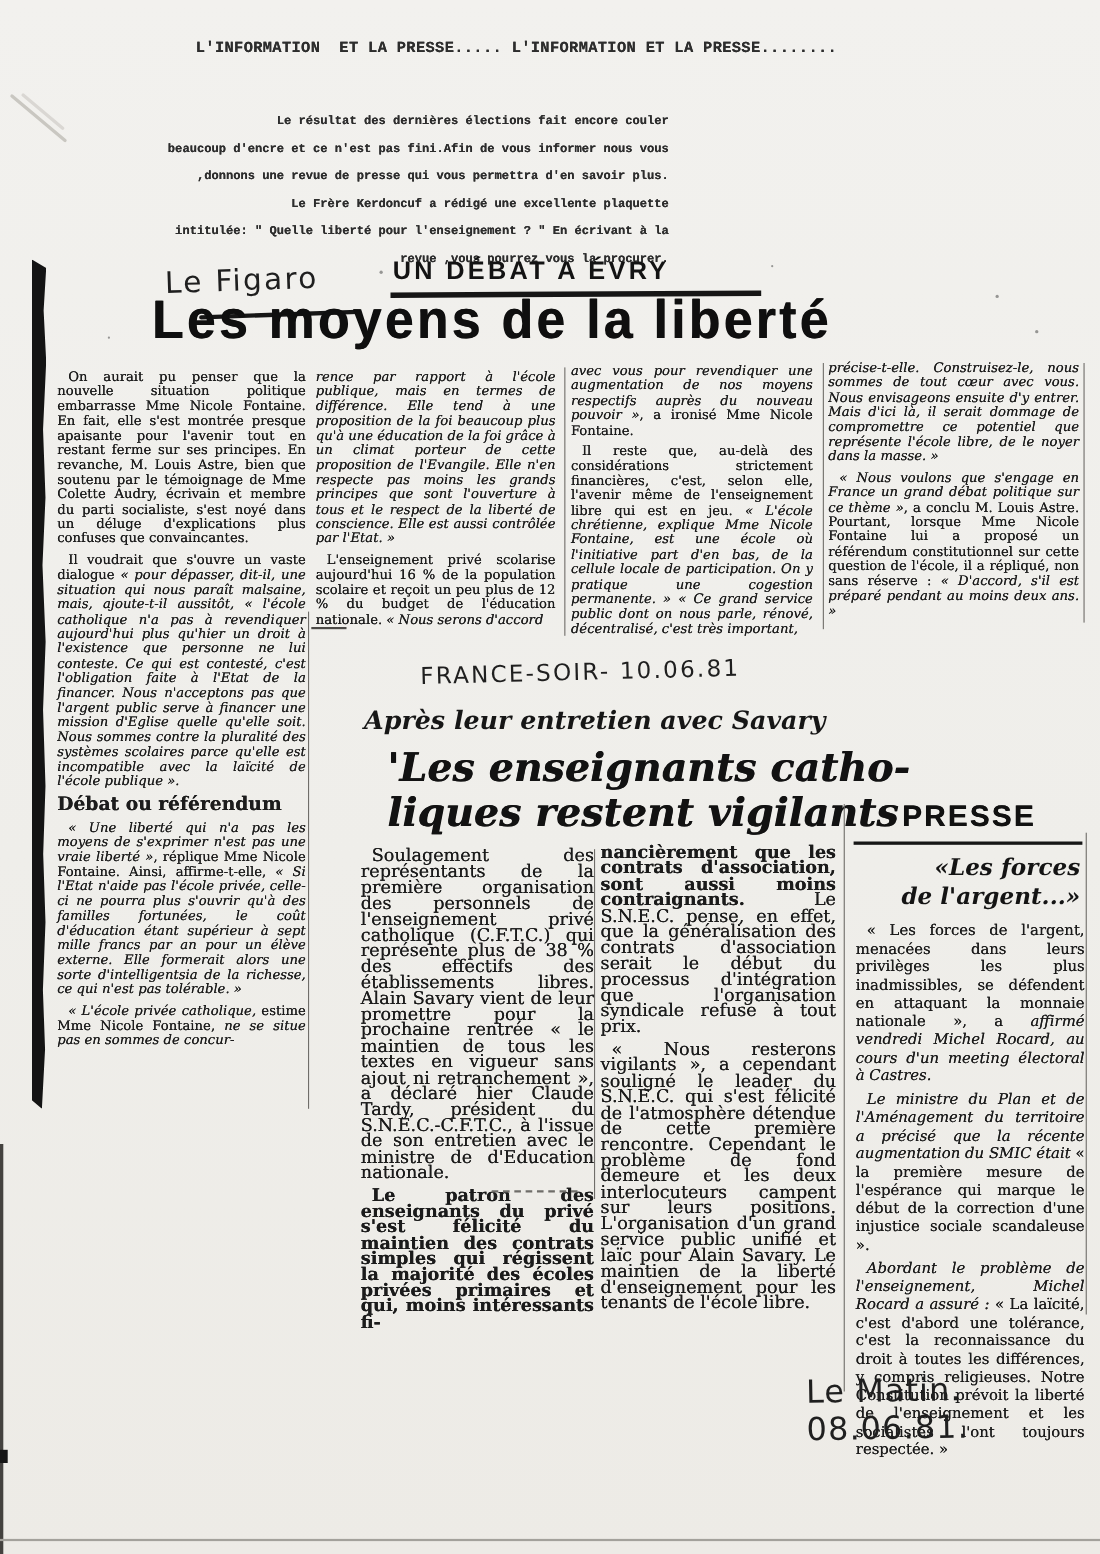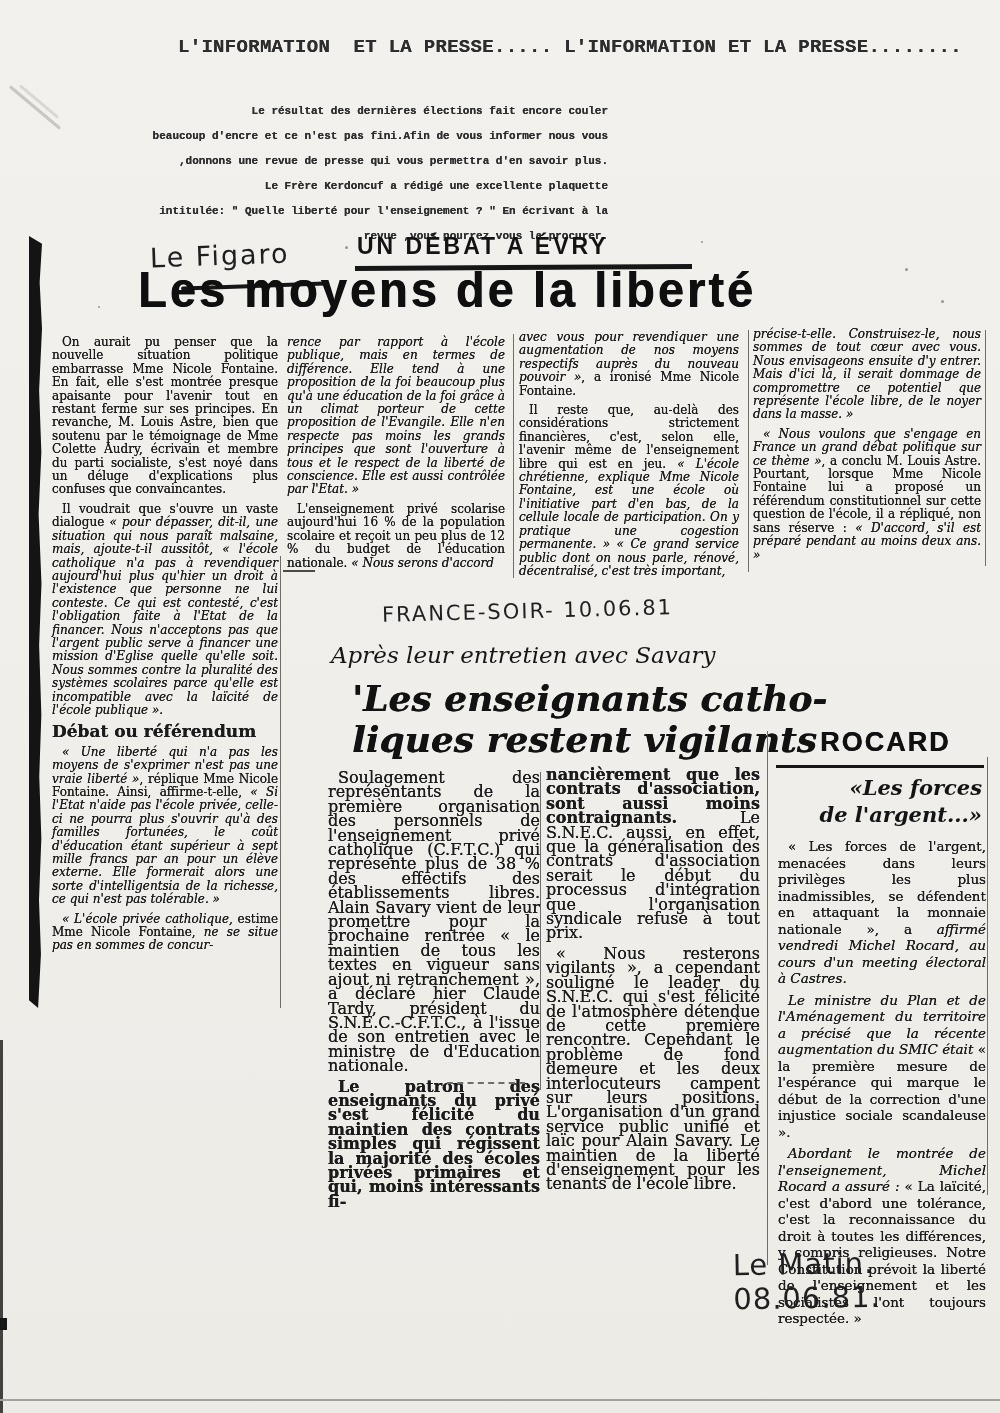--- a/index.html
+++ b/index.html
@@ -2,21 +2,21 @@
 <html lang="fr"><head>
 <meta charset="utf-8">
 <style>
   html,body{margin:0;padding:0;background:#d8d6d2;}
   .page{position:relative;width:1000px;height:1413px;margin:0 auto;overflow:hidden;
         background:linear-gradient(180deg,#f2f1ee 0%,#efeeea 55%,#edebe6 100%);
         color:#1b1b1b;}
   
   .typed{position:absolute;font-family:"Liberation Mono","DejaVu Sans Mono",monospace;
          font-weight:700;color:#2d2d2d;white-space:pre-wrap;text-shadow:0 0 .4px currentColor;}
-  .header-line{left:178px;top:36px;font-size:19px;letter-spacing:.3px;}
+  .header-line{left:178px;top:36px;font-size:14px;letter-spacing:.3px;}
   .intro{left:146px;top:99px;font-size:11px;line-height:25px;text-align:right;}
   
   .hw{position:absolute;font-family:"DejaVu Sans",sans-serif;color:#1f1f1f;}
   .figaro-src{left:150px;top:240px;font-size:27px;letter-spacing:2px;transform:rotate(-2deg);}
   .fs-src{left:382px;top:599px;font-size:21px;letter-spacing:2px;transform:rotate(-1.5deg);}
   .matin-src{left:733px;top:1246px;font-size:29px;letter-spacing:1px;transform:rotate(-1deg);}
   
   .rule{position:absolute;background:#161616;}
   .vrule{position:absolute;width:1px;background:#6f6d69;}
   .dash-rule{position:absolute;height:0;border-top:2px dashed #6f6d69;}
@@ -35,21 +35,21 @@
           font-weight:700;font-size:47px;letter-spacing:3px;color:#0f0f0f;
           transform:scaleY(1.05);transform-origin:left top;text-shadow:.6px 0 0 currentColor;}
   .np-col{position:absolute;font-family:"DejaVu Serif",serif;font-size:12px;line-height:13.4px;
           text-align:justify;color:#1c1c1c;}
   .np{margin:0 0 6px 0;text-shadow:0 0 .3px currentColor;}
   .indent{text-indent:10px;}
   .it{font-style:italic;} .rm{font-style:normal;} .bold{font-weight:bold;}
   .np-subhead{margin:8px 0 7px;font-family:"DejaVu Serif",serif;font-weight:700;font-size:17px;
           text-align:left;text-shadow:0 0 .4px currentColor;}
   .fs-kicker{position:absolute;left:331px;top:642px;font-family:"DejaVu Serif",serif;
-          font-weight:400;font-style:italic;font-size:23px;color:#161616;}
+          font-weight:700;font-style:italic;font-size:23px;color:#161616;}
   .fs-headline{position:absolute;left:336px;top:678px;font-family:"DejaVu Serif",serif;
           font-weight:700;font-style:italic;font-size:36px;line-height:41px;white-space:pre-line;
           color:#121212;text-shadow:.4px 0 0 currentColor;margin-left:16px;}
   .fs-col{position:absolute;font-family:"DejaVu Serif",serif;font-size:16px;line-height:14.4px;
           text-align:justify;color:#1b1b1b;}
   .rocard-title{position:absolute;left:820px;top:727px;font-family:"Liberation Sans",sans-serif;
           font-weight:700;font-size:27px;letter-spacing:2px;color:#111;text-shadow:.4px 0 0 currentColor;}
   .rocard-subtitle{position:absolute;left:778px;top:774px;width:204px;text-align:right;
           font-family:"DejaVu Serif",serif;font-weight:700;font-style:italic;font-size:21px;
           line-height:27px;white-space:pre-line;color:#141414;}
@@ -120,33 +120,33 @@
   <div class="hw fs-src">FRANCE-SOIR-  10.06.81</div>
   <div class="fs-kicker">Après leur entretien avec Savary</div>
   <div class="fs-headline">'Les enseignants catho-
 liques restent vigilants</div>
 
   <div class="fs-col" style="left:328px;top:771px;width:212px;">
     <p class="np indent">Soulagement des représentants de la première organisation des personnels de l'enseignement privé catholique (C.F.T.C.) qui représente plus de 38 % des effectifs des établissements libres. Alain Savary vient de leur promettre pour la prochaine rentrée « le maintien de tous les textes en vigueur sans ajout ni retranchement », a déclaré hier Claude Tardy, président du S.N.E.C.-C.F.T.C., à l'issue de son entretien avec le ministre de d'Education nationale.</p>
     <p class="np indent bold">Le patron des enseignants du privé s'est félicité du maintien des contrats simples qui régissent la majorité des écoles privées primaires et qui, moins intéressants fi-</p>
   </div>
   <div class="fs-col" style="left:546px;top:768px;width:214px;">
-    <p class="np"><span class="bold">nancièrement que les contrats d'association, sont aussi moins contraignants.</span><span class="rm"> Le S.N.E.C. aussi, en effet, que la généralisation des contrats d'association serait le début du processus d'intégration que l'organisation syndicale refuse à tout prix.</span></p>
+    <p class="np"><span class="bold">nancièrement que les contrats d'association, sont aussi moins contraignants.</span><span class="rm"> Le S.N.E.C. pense, en effet, que la généralisation des contrats d'association serait le début du processus d'intégration que l'organisation syndicale refuse à tout prix.</span></p>
     <p class="np indent">« Nous resterons vigilants », a cependant souligné le leader du S.N.E.C. qui s'est félicité de l'atmosphère détendue de cette première rencontre. Cependant le problème de fond demeure et les deux interlocuteurs campent sur leurs positions. L'organisation d'un grand service public unifié et laïc pour Alain Savary. Le maintien de la liberté d'enseignement pour les tenants de l'école libre.</p>
   </div>
   <div class="vrule" style="left:540px;top:772px;height:318px;"></div>
   <div class="dash-rule" style="left:447px;top:1082px;width:78px;"></div>
 
   <div class="vrule" style="left:767px;top:731px;height:534px;"></div>
   <div class="vrule" style="left:987px;top:757px;height:438px;"></div>
-  <div class="rocard-title">ROCARD</div>
+  <div class="rocard-title">PRESSE</div>
   <div class="rule rocard-underline"></div>
   <div class="rocard-subtitle">«Les forces
 de l'argent...»</div>
   <div class="rocard-body">
     <p><span class="rm">« Les forces de l'argent, menacées dans leurs privilèges les plus inadmissibles, se défendent en attaquant la monnaie nationale », a </span><span class="it">affirmé vendredi Michel Rocard, au cours d'un meeting électoral à Castres.</span></p>
     <p><span class="it">Le ministre du Plan et de l'Aménagement du territoire a précisé que la récente augmentation du SMIC était </span><span class="rm">« la première mesure de l'espérance qui marque le début de la correction d'une injustice sociale scandaleuse ».</span></p>
-    <p><span class="it">Abordant le montrée de l'enseignement, Michel Rocard a assuré : </span><span class="rm">« La laïcité, c'est d'abord une tolérance, c'est la reconnaissance du droit à toutes les différences, y compris religieuses. Notre Constitution prévoit la liberté de l'enseignement et les socialistes l'ont toujours respectée. »</span></p>
+    <p><span class="it">Abordant le problème de l'enseignement, Michel Rocard a assuré : </span><span class="rm">« La laïcité, c'est d'abord une tolérance, c'est la reconnaissance du droit à toutes les différences, y compris religieuses. Notre Constitution prévoit la liberté de l'enseignement et les socialistes l'ont toujours respectée. »</span></p>
   </div>
 
   <div class="hw matin-src">Le Matin. 08.06.81.</div>
 
 </div>
 
 </body></html>

